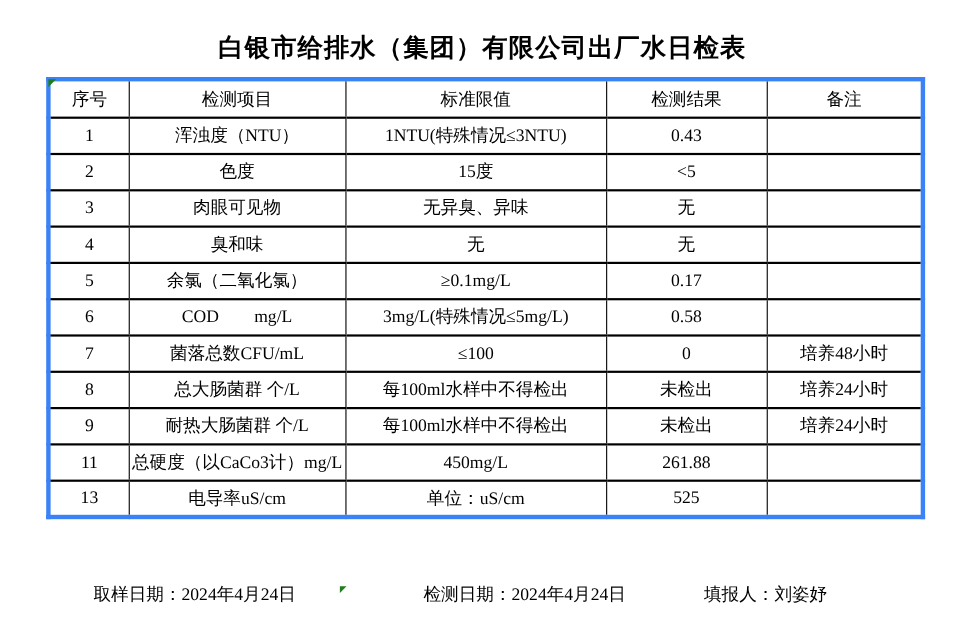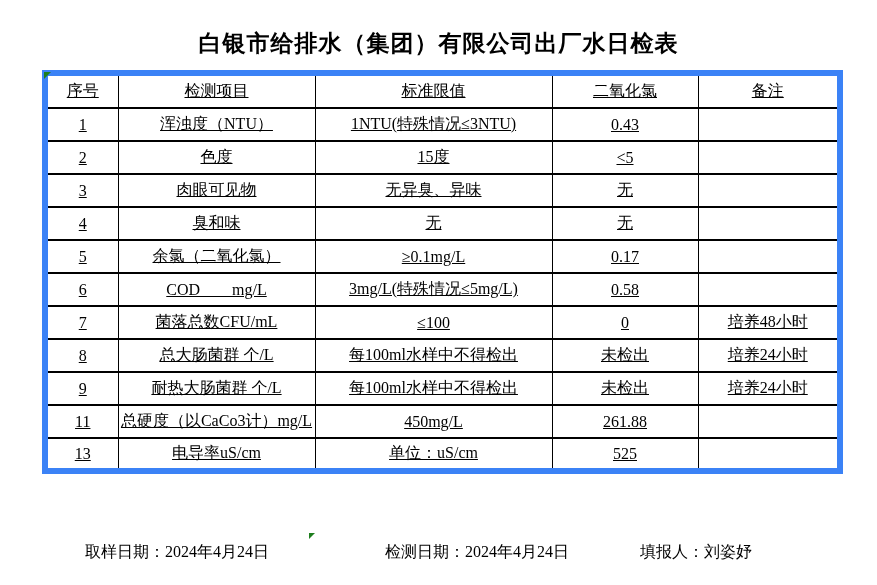--- a/index.html
+++ b/index.html
@@ -27,22 +27,21 @@
     letter-spacing: 1px;
     white-space: nowrap;
   }
   table.report {
     position: absolute;
     left: 42px;
     top: 70px;
     width: 795px;
     border-collapse: collapse;
     table-layout: fixed;
-    border: 6px solid #3b82f6;
-    text-decoration: underline;
+    border: 4px solid #3b82f6;
   }
   table.report th, table.report td {
     border: 1px solid #000000;
     border-top-width: 2px;
     border-bottom-width: 2px;
     text-align: center;
     vertical-align: middle;
     font-weight: normal;
     font-size: 16px;
     padding: 0;
@@ -50,21 +49,21 @@
     overflow: hidden;
   }
   table.report thead tr { height: 35px; }
   table.report tbody tr { height: 33px; }
   col.c-no       { width: 73px;  }
   col.c-item     { width: 197px; }
   col.c-standard { width: 237px; }
   col.c-result   { width: 146px; }
   col.c-note     { width: 142px; }
 
-  .footer-line { position: absolute; top: 542px; left: 0; width: 817px; height: 22px; padding-left: 29px; }
+  .footer-line { position: absolute; top: 530px; left: 0; width: 817px; height: 22px; padding-left: 29px; }
   .footer-field { position: absolute; top: 0; font-size: 16px; white-space: nowrap; }
   .footer-field.sample   { left: 85px;  }
   .footer-field.testdate { left: 385px; text-align: center; }
   .footer-field.reporter { left: 640px; text-align: center; }
 
   .corner-marker {
     position: absolute;
     left: 44px;
     top: 72px;
     width: 0;
@@ -95,21 +94,21 @@
         <col class="c-item">
         <col class="c-standard">
         <col class="c-result">
         <col class="c-note">
     </colgroup>
     <thead>
       <tr>
           <th>序号</th>
           <th>检测项目</th>
           <th>标准限值</th>
-          <th>二氧化氯</th>
+          <th>检测结果</th>
           <th>备注</th>
         </tr>
     </thead>
     <tbody>
         <tr>
           <td>1</td>
           <td>浑浊度（NTU）</td>
           <td>1NTU(特殊情况≤3NTU)</td>
           <td>0.43</td>
           <td></td>

